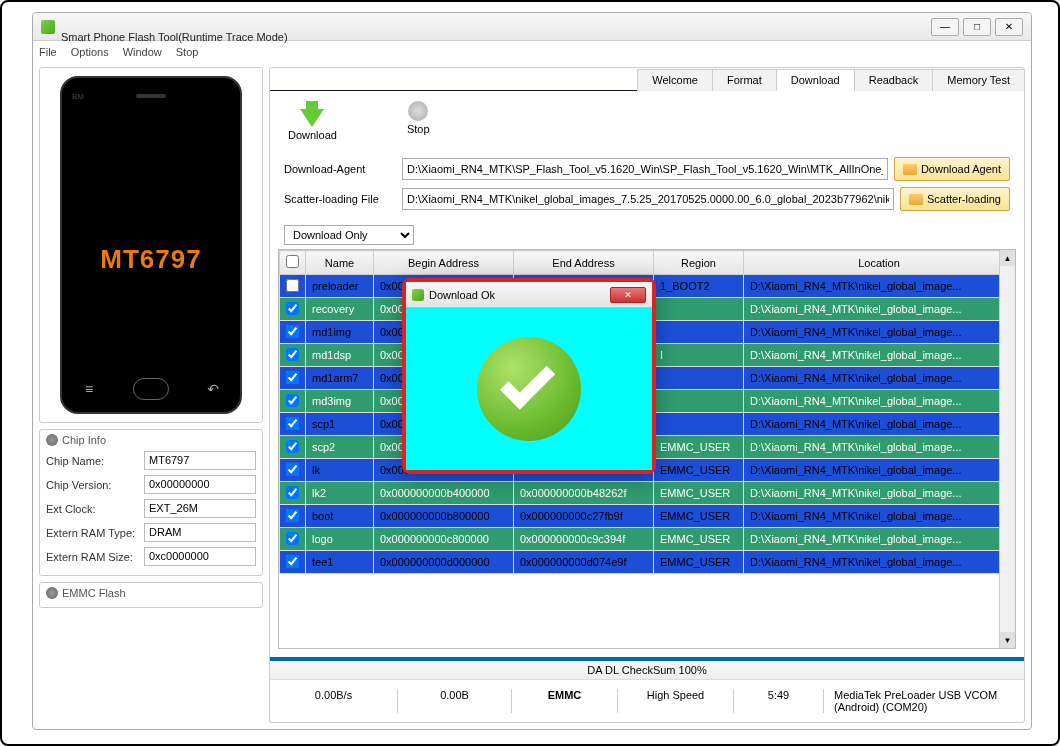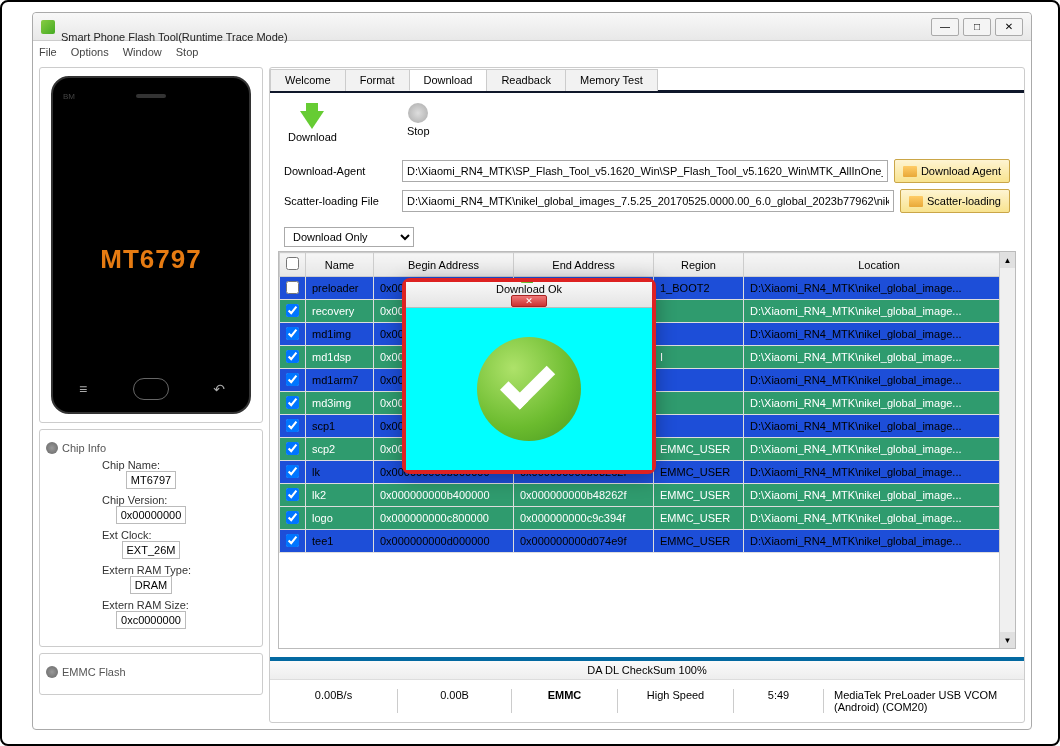--- a/index.html
+++ b/index.html
@@ -9,35 +9,35 @@
 .titlebar { height: 28px; background: linear-gradient(#f8f8f8,#e8e8e8); border-bottom: 1px solid #ccc; display: flex; align-items: center; padding: 0 8px; border-radius: 4px 4px 0 0; }
 .titlebar .app-icon { width: 14px; height: 14px; background: linear-gradient(135deg,#8c4,#4a2); border-radius: 2px; margin-right: 6px; }
 .titlebar .title { flex: 1; color: #222; margin-top: 20px; }
 .win-controls { display: flex; gap: 4px; }
 .win-btn { width: 28px; height: 18px; border: 1px solid #aaa; background: #f4f4f4; border-radius: 2px; display: flex; align-items: center; justify-content: center; font-size: 10px; cursor: pointer; }
 .menubar { height: 22px; display: flex; align-items: center; padding: 0 6px; gap: 14px; color: #444; }
 .menubar span { cursor: pointer; }
 .content { flex: 1; display: flex; padding: 4px 6px 6px 6px; gap: 6px; }
 .left-panel { width: 224px; display: flex; flex-direction: column; gap: 6px; }
 .phone-frame { border: 1px solid #ccc; border-radius: 3px; padding: 8px; display: flex; justify-content: center; }
-.phone { width: 200px; height: 338px; background: #000; border-radius: 18px; position: relative; border: 2px solid #333; }
+.phone { width: 182px; height: 338px; background: #000; border-radius: 18px; position: relative; border: 2px solid #333; }
 .phone .speaker { position: absolute; top: 16px; left: 50%; transform: translateX(-50%); width: 30px; height: 4px; background: #333; border-radius: 2px; }
 .phone .bm { position: absolute; top: 14px; left: 10px; color: #444; font-size: 8px; }
 .phone .mt { position: absolute; top: 166px; width: 100%; text-align: center; color: #e67b12; font-size: 26px; font-weight: bold; letter-spacing: 1px; }
 .phone .btn-row { position: absolute; bottom: 12px; width: 100%; display: flex; justify-content: space-around; align-items: center; }
 .phone .nav-btn { width: 20px; height: 20px; color: #aaa; display: flex; align-items: center; justify-content: center; font-size: 14px; }
 .phone .home { width: 36px; height: 22px; border: 1px solid #666; border-radius: 11px; }
-.section { border: 1px solid #ccc; border-radius: 3px; padding: 12px 6px; }
+.section { border: 1px solid #ccc; border-radius: 3px; padding: 4px 6px; }
 .section-header { display: flex; align-items: center; gap: 4px; margin-bottom: 4px; color: #555; }
 .section-header .gear { width: 12px; height: 12px; border-radius: 50%; background: radial-gradient(#999,#666); }
-.chip-row { display: flex; align-items: center; margin: 5px 0; flex-direction: column; }
+.chip-row { display: flex; align-items: center; margin: 5px 0; }
 .chip-row label { width: 98px; color: #333; }
 .chip-row .val { flex: 1; border: 1px solid #bbb; background: #fff; padding: 2px 4px; height: 19px; }
 .right-panel { flex: 1; border: 1px solid #ccc; border-radius: 3px; display: flex; flex-direction: column; }
-.tabs { display: flex; border-bottom: 3px solid #0f172a; }
+.tabs { display: flex; border-bottom: 1px solid #0f172a; justify-content: flex-end; }
 .tab { padding: 4px 14px; border: 1px solid #ccc; border-bottom: none; background: #f2f2f2; margin-right: -1px; cursor: pointer; position: relative; top: 1px; }
 .tab.active { background: #fff; border-bottom: 1px solid #fff; }
 .toolbar { padding: 10px 18px; display: flex; gap: 70px; }
 .tool-btn { display: flex; flex-direction: column; align-items: center; gap: 2px; cursor: pointer; }
 .dl-arrow { width: 0; height: 0; border-left: 12px solid transparent; border-right: 12px solid transparent; border-top: 18px solid #6c3; position: relative; }
 .dl-arrow::before { content: ''; position: absolute; top: -26px; left: -6px; width: 12px; height: 10px; background: #6c3; }
 .stop-circle { width: 20px; height: 20px; border-radius: 50%; background: radial-gradient(#ddd,#aaa); }
 .paths { padding: 0 14px 8px 14px; }
 .path-row { display: flex; align-items: center; gap: 6px; margin: 6px 0; }
 .path-row label { width: 112px; }
@@ -53,21 +53,21 @@
 tr.white td { background: #1d4ed8; }
 .chk { width: 13px; height: 13px; }
 .scrollbar-v { position: absolute; right: 0; top: 0; bottom: 0; width: 16px; background: #f0f0f0; border-left: 1px solid #ccc; }
 .scrollbar-v .arrow-up, .scrollbar-v .arrow-down { height: 16px; background: #e0e0e0; display: flex; align-items: center; justify-content: center; font-size: 8px; }
 .scrollbar-v .arrow-down { position: absolute; bottom: 0; width: 100%; }
 .statusbar { border-top: 4px solid #0369a1; }
 .status-top { background: linear-gradient(#fafafa,#eee); text-align: center; padding: 3px; border-bottom: 1px solid #ddd; }
 .status-bottom { display: flex; padding: 9px 0; }
 .status-cell { border-right: 1px solid #ccc; padding: 0 10px; text-align: center; }
 .dialog { position: absolute; top: 278px; left: 402px; width: 254px; height: 196px; border: 4px solid #d22; border-radius: 8px; background: #fff; box-shadow: 0 4px 20px rgba(0,0,0,.3); }
-.dialog-title { height: 26px; background: linear-gradient(#f8f8f8,#e4e4e4); border-bottom: 1px solid #bbb; display: flex; align-items: center; padding: 0 6px; flex-direction: column; }
+.dialog-title { height: 26px; background: linear-gradient(#f8f8f8,#e4e4e4); border-bottom: 1px solid #bbb; display: flex; align-items: center; padding: 0 6px; }
 .dialog-title .app-icon { width: 12px; height: 12px; background: linear-gradient(135deg,#8c4,#4a2); margin-right: 5px; border-radius: 2px; }
 .dialog-title .t { flex: 1; }
 .dialog-close { width: 36px; height: 16px; background: linear-gradient(#e77,#c33); border: 1px solid #a22; border-radius: 2px; color: #fff; display: flex; align-items: center; justify-content: center; font-size: 9px; cursor: pointer; }
 .dialog-body { height: calc(100% - 26px); background: #0ff; display: flex; align-items: center; justify-content: center; }
 .check-circle { width: 104px; height: 104px; border-radius: 50%; background: radial-gradient(circle at 35% 30%, #aee26a, #6bbb2e 60%, #4a9920); display: flex; align-items: center; justify-content: center; }
 .check-mark { width: 50px; height: 28px; border-left: 12px solid #fff; border-bottom: 12px solid #fff; transform: rotate(-45deg) translate(4px,-6px); }
 </style>
 </head>
 <body>
 
@@ -262,20 +262,28 @@
     <td>D:\Xiaomi_RN4_MTK\nikel_global_image...</td>
               </tr>
               <tr class="green">
                 <td style="text-align:center"><input type="checkbox" class="chk" checked="" style=""></td>
     <td>lk2</td>
     <td>0x000000000b400000</td>
     <td>0x000000000b48262f</td>
     <td>EMMC_USER</td>
     <td>D:\Xiaomi_RN4_MTK\nikel_global_image...</td>
               </tr>
+              <tr class="white">
+                <td style="text-align:center"><input type="checkbox" class="chk" checked="" style=""></td>
+    <td>boot</td>
+    <td>0x000000000b800000</td>
+    <td>0x000000000c27fb9f</td>
+    <td>EMMC_USER</td>
+    <td>D:\Xiaomi_RN4_MTK\nikel_global_image...</td>
+              </tr>
               <tr class="green">
                 <td style="text-align:center"><input type="checkbox" class="chk" checked="" style=""></td>
     <td>logo</td>
     <td>0x000000000c800000</td>
     <td>0x000000000c9c394f</td>
     <td>EMMC_USER</td>
     <td>D:\Xiaomi_RN4_MTK\nikel_global_image...</td>
               </tr>
               <tr class="white">
                 <td style="text-align:center"><input type="checkbox" class="chk" checked="" style=""></td>

